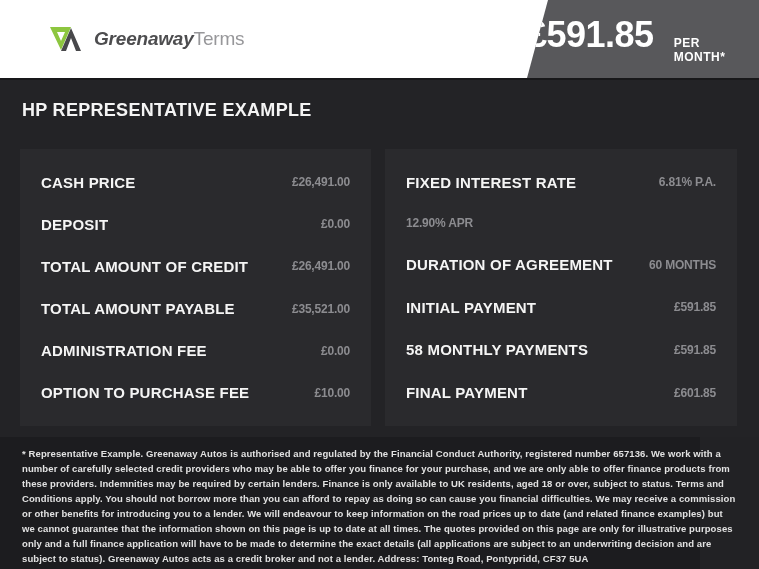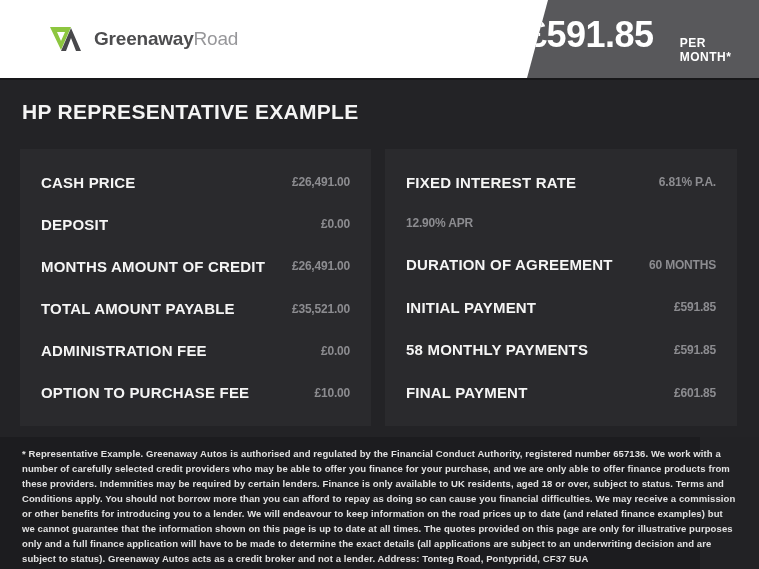--- a/index.html
+++ b/index.html
@@ -4,33 +4,33 @@
 <style>
   * { margin:0; padding:0; box-sizing:border-box; }
   html,body { width:759px; height:569px; }
   body { font-family:"Liberation Sans", sans-serif; overflow:hidden; }
   .page { position:relative; width:759px; height:569px; background:#222225; }
 
   
   .header { position:absolute; top:0; left:0; width:759px; height:78px; background:#ffffff; }
   .brand { position:absolute; left:48px; top:0; height:78px; display:flex; align-items:center; gap:10px; cursor:pointer; }
   .brand-text { font-size:19px; letter-spacing:-0.2px; white-space:nowrap; }
-  .brand-text .bold { font-weight:700; color:#4d4d4f; }
+  .brand-text .bold { font-weight:700; color:#4d4d4f;font-style:italic; }
   .brand-text .light { font-weight:400; color:#97979a; }
 
   .price-banner { position:absolute; top:0; right:0; width:232px; height:78px; background:#58585b;
                   clip-path:polygon(21px 0, 100% 0, 100% 100%, 0 100%);
                   display:flex; align-items:center; justify-content:flex-end; padding-right:16px; }
   .price-wrap { display:flex; align-items:baseline; }
   .price-amount { color:#ffffff; font-weight:700; font-size:36px; letter-spacing:-0.5px; }
-  .price-suffix { color:#ffffff; font-weight:700; font-size:12px; letter-spacing:0.5px; margin-left:26px; }
+  .price-suffix { color:#ffffff; font-weight:700; font-size:12px; letter-spacing:0.5px; margin-left:20px; }
 
   
   .main { position:absolute; top:78px; left:0; width:759px; height:359px; background:#232326; border-top:2px solid #18181a; }
-  .page-title { position:absolute; top:20px; left:22px; color:#f4f4f4; font-weight:700; font-size:21px; letter-spacing:0.3px; }
+  .page-title { position:absolute; top:20px; left:22px; color:#f4f4f4; font-weight:700; font-size:18px; letter-spacing:0.3px; }
 
   .panel { position:absolute; top:69px; height:277px; background:#2a2a2d;
            display:flex; flex-direction:column; justify-content:space-around; padding:12px 21px; }
   .panel.left  { left:20px;  width:351px; }
   .panel.right { left:385px; width:352px; }
   .frow { display:flex; justify-content:space-between; align-items:center; }
   .flabel { color:#f5f5f5; font-weight:700; font-size:15px; letter-spacing:0.2px; white-space:nowrap; }
   .fvalue { color:#8c8c90; font-weight:700; font-size:12px; letter-spacing:-0.2px; white-space:nowrap; }
 
   
@@ -44,21 +44,21 @@
 <div class="page">
 
   <div class="header">
     <div class="brand">
       <span style="display:inline-flex;">
         <svg width="36" height="30" viewBox="0 0 36 30" aria-hidden="true">
           <path d="M2 3 L23 3 L13 26 Z M9 8 L17 8 L13 17 Z" fill="#8dc63f" fill-rule="evenodd"></path>
           <path d="M13 27 L23 4 L33 27 L28 27 L23 14 L18 27 Z" fill="#48484b"></path>
         </svg>
       </span>
-      <span class="brand-text"><span class="bold">Greenaway</span><span class="light">Road</span></span>
+      <span class="brand-text"><span class="bold">Greenaway</span><span class="light">Terms</span></span>
     </div>
 
     <div class="price-banner">
       <div class="price-wrap">
         <span class="price-amount">£591.85</span>
         <span class="price-suffix">PER MONTH*</span>
       </div>
     </div>
   </div>
 
@@ -68,21 +68,21 @@
     <div class="panel left">
       <div class="frow">
         <span class="flabel">CASH PRICE</span>
         <span class="fvalue">£26,491.00</span>
       </div>
       <div class="frow">
         <span class="flabel">DEPOSIT</span>
         <span class="fvalue">£0.00</span>
       </div>
       <div class="frow">
-        <span class="flabel">MONTHS AMOUNT OF CREDIT</span>
+        <span class="flabel">TOTAL AMOUNT OF CREDIT</span>
         <span class="fvalue">£26,491.00</span>
       </div>
       <div class="frow">
         <span class="flabel">TOTAL AMOUNT PAYABLE</span>
         <span class="fvalue">£35,521.00</span>
       </div>
       <div class="frow">
         <span class="flabel">ADMINISTRATION FEE</span>
         <span class="fvalue">£0.00</span>
       </div>

